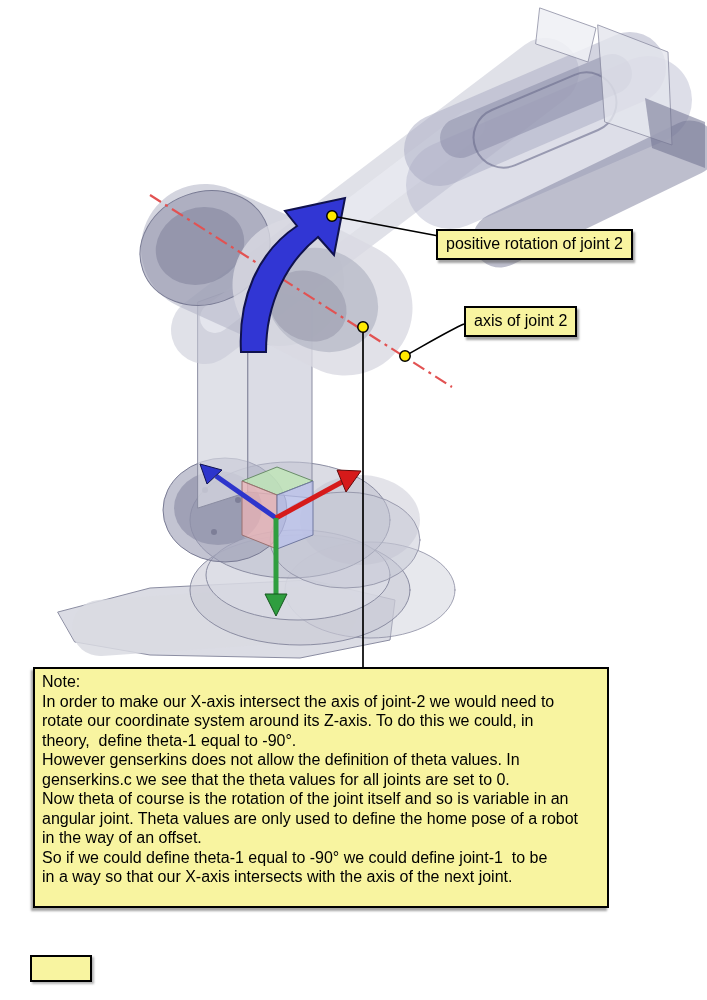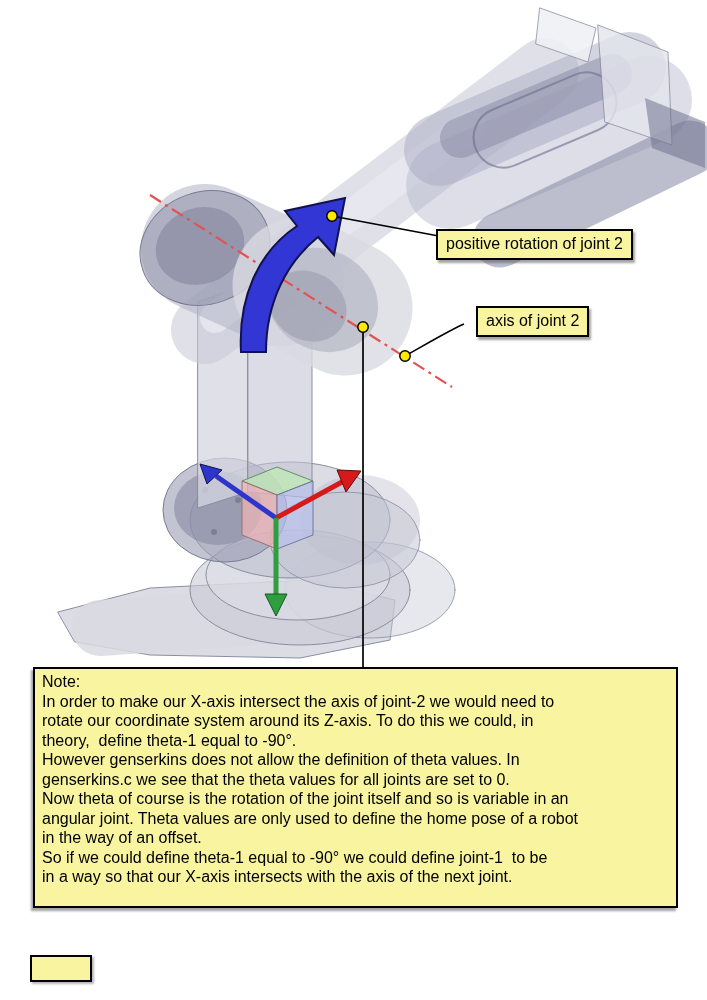--- a/index.html
+++ b/index.html
@@ -12,21 +12,21 @@
     position:absolute;
     background:#f8f4a0;
     border:2px solid #000;
     box-shadow:2px 3px 2px rgba(90,90,90,.55);
     font-size:16px;line-height:18px;
     padding:4px 8px 5px 8px;
     white-space:nowrap;
     box-sizing:border-box;
   }
   #note-box{
-    position:absolute;left:33px;top:667px;width:645px;height:241px;
+    position:absolute;left:33px;top:667px;width:576px;height:241px;
     background:#f8f4a0;border:2px solid #000;
     box-shadow:-2px 3px 2px rgba(90,90,90,.55);
     box-sizing:border-box;
     padding:3px 6px 0 7px;
     font-size:16px;line-height:19.5px;
   }
   #note-box .nline{white-space:pre;}
   #mini-box{
     position:absolute;left:30px;top:955px;width:62px;height:27px;
     background:#f8f4a0;border:2px solid #000;box-sizing:border-box;
@@ -123,21 +123,21 @@
 
   <g fill="#ffe900" stroke="#000" stroke-width="1.5">
     <circle cx="332" cy="216" r="5.2"></circle>
     <circle cx="363" cy="327" r="5.2"></circle>
     <circle cx="405" cy="356" r="5.2"></circle>
   </g>
 </svg>
 
 <div class="callout" style="left:436px;top:229px;">positive rotation of joint 2</div>
 
-<div class="callout" style="left:476px;top:306px;">axis of joint 2</div>
+<div class="callout" style="left:464px;top:306px;">axis of joint 2</div>
 
 <div id="note-box">
   <div class="nline">Note:</div>
   <div class="nline">In order to make our X-axis intersect the axis of joint-2 we would need to</div>
   <div class="nline">rotate our coordinate system around its Z-axis. To do this we could, in</div>
   <div class="nline">theory,  define theta-1 equal to -90°.</div>
   <div class="nline">However genserkins does not allow the definition of theta values. In</div>
   <div class="nline">genserkins.c we see that the theta values for all joints are set to 0.</div>
   <div class="nline">Now theta of course is the rotation of the joint itself and so is variable in an</div>
   <div class="nline">angular joint. Theta values are only used to define the home pose of a robot</div>

